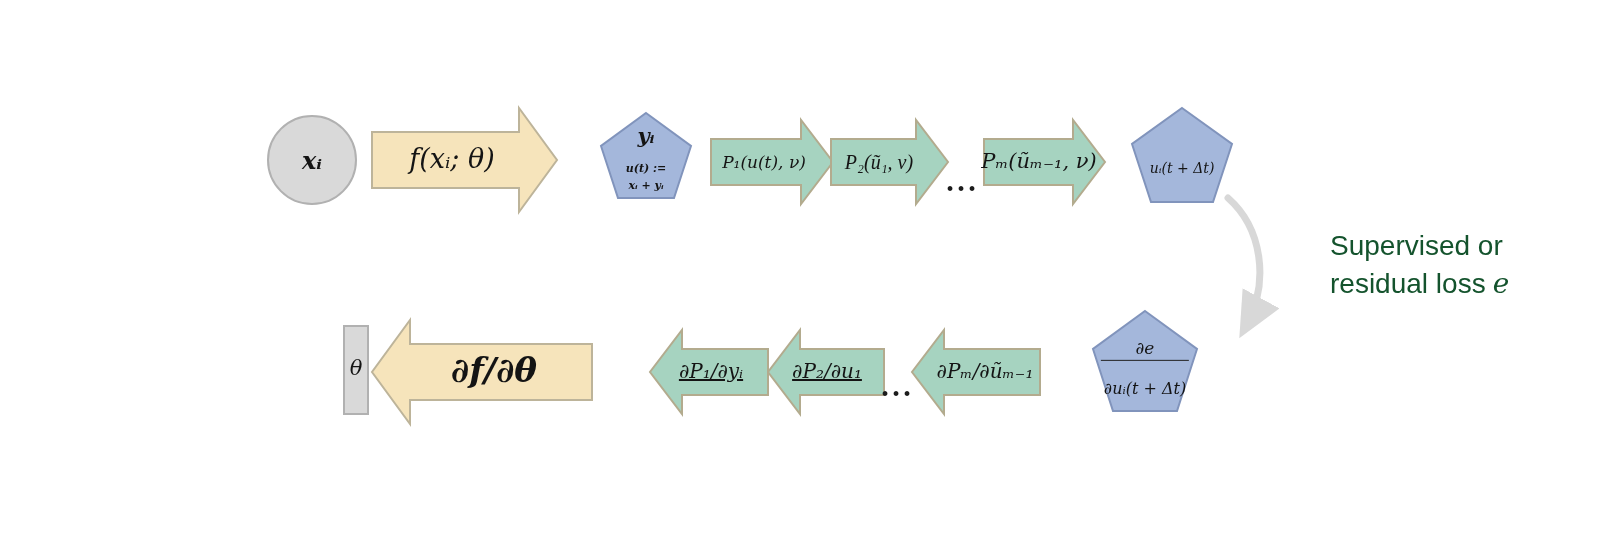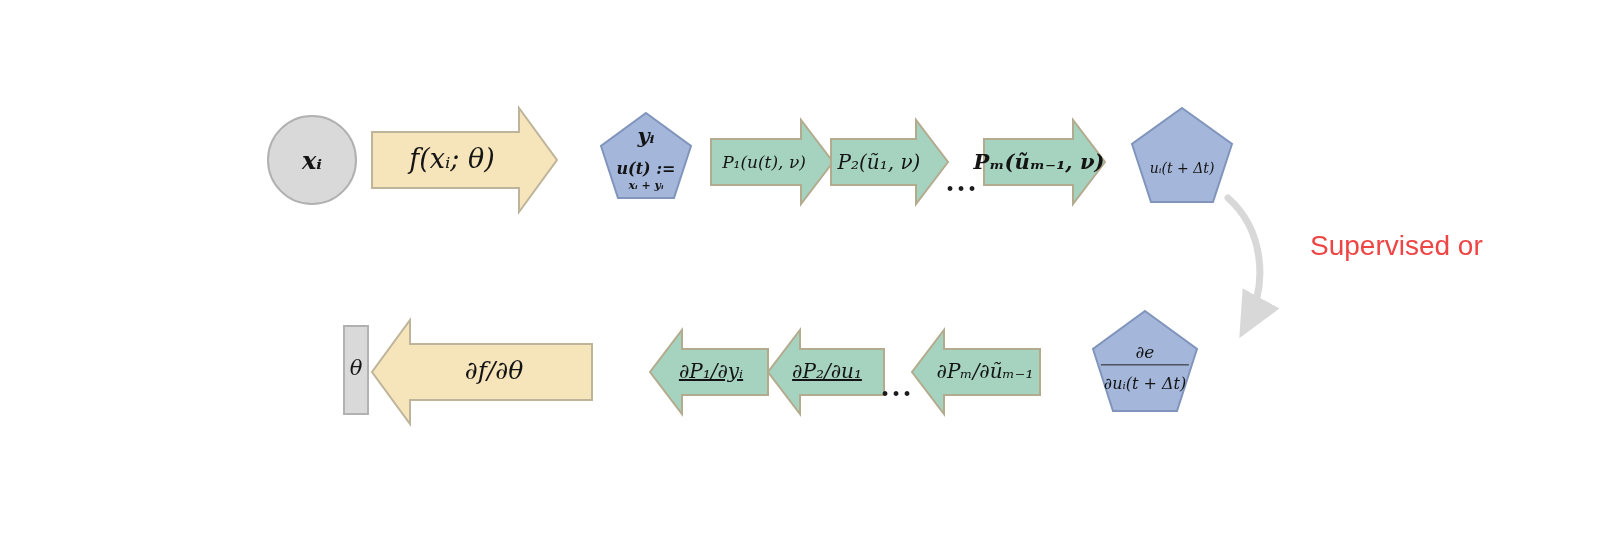--- a/index.html
+++ b/index.html
@@ -12,26 +12,26 @@
   svg.shapes { position:absolute; left:0; top:0; }
   .label {
     position:absolute; transform:translate(-50%,-50%);
     white-space:nowrap; font-style:italic; text-align:center; color:#141414;
     line-height:1.1;
   }
   .bold { font-weight:bold; }
   .dots { font-style:normal; font-weight:bold; letter-spacing:2px; color:#1c1c1c; }
   .sans {
     font-family:"Liberation Sans", sans-serif; font-style:normal;
-    transform:translate(0,-50%); color:#ef4444;
+    transform:translate(0,-50%); color:#14532d;margin-left:20px;
   }
   .sans .math-e { font-family:"DejaVu Serif", serif; font-style:italic; margin-left:7px; }
   .frac { display:flex; flex-direction:column; align-items:center; }
   .frac-num { font-size:17px; padding-bottom:2px; }
-  .frac-den { font-size:16px; border-top:1.6px solid #222; padding:10px 3px 0 3px; }
+  .frac-den { font-size:16px; border-top:1.6px solid #222; padding:19px 3px 0 3px; }
   
   .sh-yellow { fill:#f6e4bb; stroke:#bdb49a; stroke-width:2; }
   .sh-green  { fill:#a6d3c0; stroke:#b3ab8e; stroke-width:2; }
   .sh-blue   { fill:#a4b7db; stroke:#8194bc; stroke-width:2; }
   .sh-gray   { fill:#d9d9d9; stroke:#b1b1b1; stroke-width:2; }
   .sh-flow   { fill:none; stroke:#d8d8d8; stroke-width:7; stroke-linecap:round; }
 </style>
 </head>
 <body>
 
@@ -58,34 +58,35 @@
     <polygon class="sh-green" points="1040,349 944,349 944,330 912,372 944,414 944,395 1040,395"></polygon>
     <polygon class="sh-green" points="884,349 800,349 800,330 768,372 800,414 800,395 884,395"></polygon>
     <polygon class="sh-green" points="768,349 682,349 682,330 650,372 682,414 682,395 768,395"></polygon>
     <polygon class="sh-yellow" points="592,344 410,344 410,320 372,372 410,424 410,400 592,400"></polygon>
     <rect class="sh-gray" x="344" y="326" width="24" height="88"></rect>
   </svg>
 
   <div class="label bold" style="left:312px; top:161px; font-size:24px;">xᵢ</div>
   <div class="label" style="left:452px; top:159px; font-size:27px;">f(xᵢ; θ)</div>
   <div class="label bold" style="left:646px; top:136px; font-size:21px;">yᵢ</div>
-  <div class="label bold" style="left:646px; top:169px; font-size:16px;">u(t) :=</div>
+  <div class="label bold" style="left:646px; top:169px; font-size:11px;">u(t) :=</div>
   <div class="label bold" style="left:646px; top:186px; font-size:11px;">xᵢ + yᵢ</div>
   <div class="label" style="left:764px; top:162px; font-size:17px;font-style:italic;">P₁(u(t), ν)</div>
-  <div class="label" style="left:879px; top:162px; font-size:20px;">P₂(ũ₁, ν)</div>
+  <div class="label" style="left:879px; top:162px; font-size:20px;font-family:Liberation Serif, serif;">P₂(ũ₁, ν)</div>
   <div class="label dots" style="left:962px; top:182px; font-size:26px;">...</div>
-  <div class="label" style="left:1039px; top:162px; font-size:21px;font-weight:bold;">Pₘ(ũₘ₋₁, ν)</div>
+  <div class="label" style="left:1039px; top:162px; font-size:21px;">Pₘ(ũₘ₋₁, ν)</div>
   <div class="label" style="left:1182px; top:169px; font-size:14px;">uᵢ(t + Δt)</div>
 
   <div class="label sans" style="left:1310px; top:246px; font-size:28px;">Supervised or</div>
+  <div class="label sans" style="left:1310px; top:284px; font-size:28px;"><span>residual loss</span><span class="math-e">e</span></div>
 
   <div class="label frac" style="left:1145px; top:368px;">
     <div class="frac-num">∂e</div>
     <div class="frac-den">∂uᵢ(t + Δt)</div>
   </div>
   <div class="label" style="left:985px; top:371px; font-size:20px;">∂Pₘ/∂ũₘ₋₁</div>
   <div class="label dots" style="left:897px; top:387px; font-size:26px;">...</div>
   <div class="label" style="left:827px; top:371px; font-size:20px;text-decoration:underline;">∂P₂/∂u₁</div>
   <div class="label" style="left:711px; top:371px; font-size:20px;text-decoration:underline;">∂P₁/∂yᵢ</div>
-  <div class="label" style="left:494px; top:371px; font-size:25px;">∂f/∂θ</div>
+  <div class="label" style="left:494px; top:371px; font-size:34px;font-weight:bold;">∂f/∂θ</div>
   <div class="label" style="left:356px; top:369px; font-size:21px;">θ</div>
 
 </div>
 
 </body></html>

